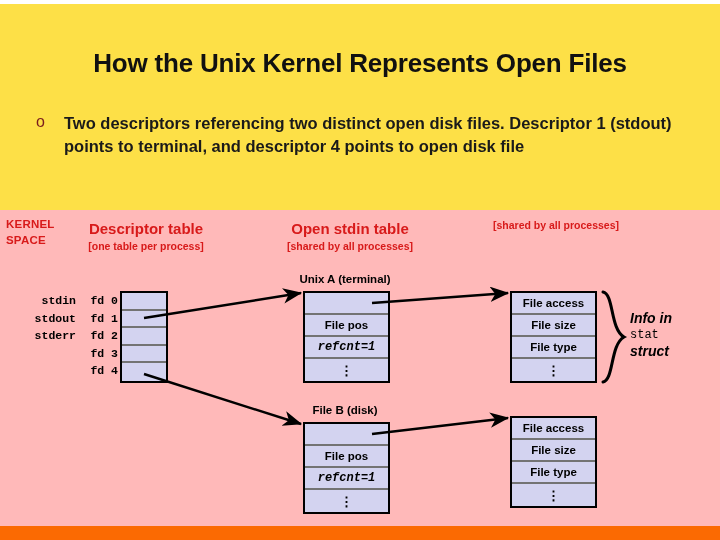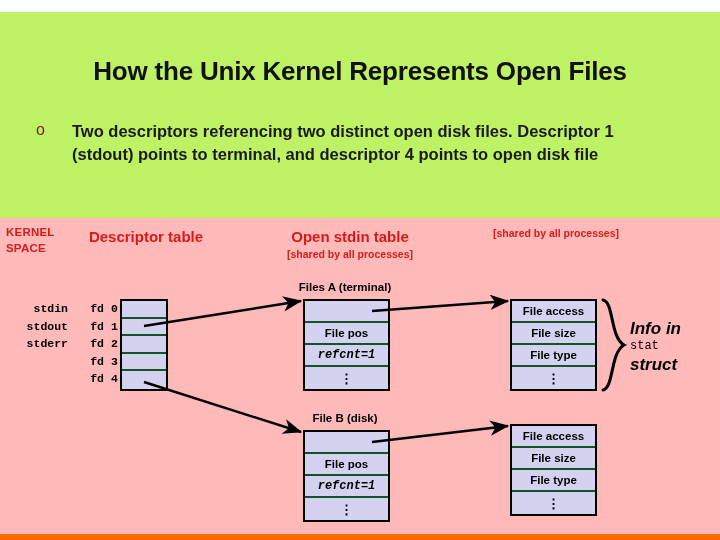--- a/index.html
+++ b/index.html
@@ -9,24 +9,24 @@
   body {
     width: 720px;
     height: 540px;
     background: #ffffff;
     font-family: "Liberation Sans", sans-serif;
     overflow: hidden;
     position: relative;
   }
   #slide {
     position: absolute;
-    left: 0; top: 12px;
+    left: 0; top: 4px;
     width: 720px;
     height: 521px;
-    background: #bef264;
+    background: #fde047;
   }
 
   
   .title {
     position: absolute;
     left: 0;
     top: 44px;
     width: 720px;
     text-align: center;
     font-size: 26px;
@@ -46,21 +46,21 @@
   .bullet-marker {
     position: absolute;
     left: 0;
     top: 2px;
     width: 16px;
     font-size: 16px;
     color: #7b1d1d;
     line-height: 1;
   }
   .bullet-text {
-    margin-left: 36px;
+    margin-left: 28px;
     font-size: 16.5px;
     font-weight: bold;
     color: #1a1a1a;
     line-height: 1.42;
   }
 
   
   .kernel-panel {
     position: absolute;
     left: 0;
@@ -106,21 +106,21 @@
   #head-vnode{ left: 462px; top: 214px; width: 188px; }
 
   
   .tbl {
     position: absolute;
     border: 2px solid #000000;
     background: #d3d3f0;
     box-sizing: border-box;
   }
   .tbl .cell {
-    border-bottom: 2px solid #14532d;
+    border-bottom: 2px solid #737373;
     box-sizing: border-box;
     background: #d3d3f0;
     display: flex;
     align-items: center;
     justify-content: center;
     color: #000000;
   }
   .tbl .cell:last-child { border-bottom: none; }
 
   
@@ -136,21 +136,21 @@
     width: 92px;
     text-align: right;
     font-family: "Liberation Mono", monospace;
     font-size: 11.5px;
     font-weight: bold;
     color: #000;
     line-height: 17.6px;
   }
   .fd-labels .row { display: block; white-space: pre; }
   .fd-name { }
-  .fd-num  { display: inline-block; width: 28px; text-align: center; margin-left: 22px;}
+  .fd-num  { display: inline-block; width: 28px; text-align: right; margin-left: 14px;}
 
   
   .file-label {
     position: absolute;
     font-size: 11.5px;
     font-weight: bold;
     color: #000000;
     text-align: center;
     width: 200px;
   }
@@ -190,21 +190,21 @@
   #stat-annotation {
     position: absolute;
     left: 630px;
     top: 306px;
     width: 86px;
     color: #000;
     line-height: 1.25;
   }
   #stat-annotation .l1,
   #stat-annotation .l3 {
-    font-size: 17px;
+    font-size: 14px;
     font-weight: bold;
     font-style: italic;
     font-family: "Liberation Sans", sans-serif;
   }
   #stat-annotation .l2 {
     font-size: 12px;
     font-family: "Liberation Mono", monospace;
   }
 
   
@@ -230,20 +230,21 @@
   <div class="kernel-panel"></div>
   <div class="orange-bar"></div>
 
   <div class="kernel-space">
     <div>KERNEL</div>
     <div>SPACE</div>
   </div>
 
   <div class="col-head" id="head-desc">
     <div class="ch-title">Descriptor table</div>
+    <div class="ch-sub">[one table per process]</div>
   </div>
   <div class="col-head" id="head-open">
     <div class="ch-title">Open stdin table</div>
     <div class="ch-sub">[shared by all processes]</div>
   </div>
   <div class="col-head" id="head-vnode">
     <div class="ch-sub">[shared by all processes]</div>
   </div>
 
   <div class="fd-labels">
@@ -255,21 +256,21 @@
   </div>
 
   <div class="tbl" id="descriptor-table">
     <div class="cell"></div>
     <div class="cell"></div>
     <div class="cell"></div>
     <div class="cell"></div>
     <div class="cell"></div>
   </div>
 
-  <div class="file-label" id="label-file-a">Files A (terminal)</div>
+  <div class="file-label" id="label-file-a">Unix A (terminal)</div>
   <div class="tbl openfile" id="open-file-a">
     <div class="cell blank"></div>
     <div class="cell">File pos</div>
     <div class="cell mono">refcnt=1</div>
     <div class="cell dots">⋮</div>
   </div>
 
   <div class="file-label" id="label-file-b">File B (disk)</div>
   <div class="tbl openfile" id="open-file-b">
     <div class="cell blank"></div>

